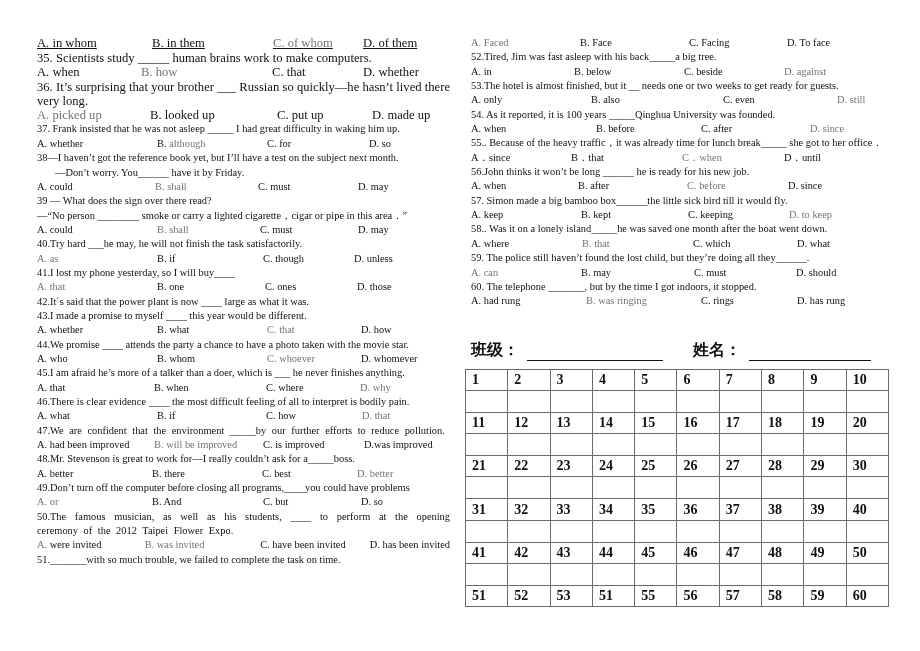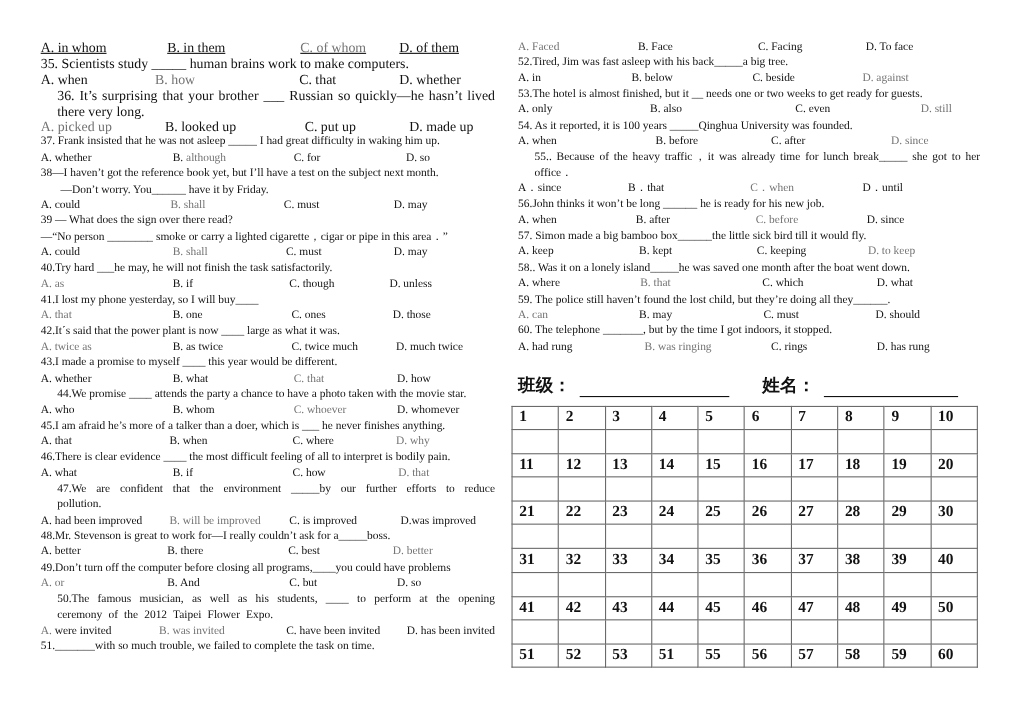--- a/index.html
+++ b/index.html
@@ -7,21 +7,21 @@
          font-family: "Liberation Serif", "DejaVu Serif", serif; color: #111; }
   .col { position: absolute; top: 36px; }
   #left { left: 37px; width: 413px; }
   #right { left: 471px; width: 420px; }
   .line { white-space: nowrap; position: relative; }
   .opts { display: flex; }
   .opt { white-space: nowrap; }
   .red { color: #737373; }
   .big { font-size: 12.6px; line-height: 14.3px; }
   .sm { font-size: 10.4px; line-height: 14.35px; }
-  .wrap { white-space: normal; text-align: justify; margin-left: 15px; }
+  .wrap { white-space: normal; text-align: justify; }
   .wrap.last-left { text-align-last: left; }
 
   .header-fields { position: absolute; left: 471px; top: 340px; width: 420px; height: 20px;
                    font-size: 16px; font-weight: bold; font-family: "DejaVu Sans", sans-serif; }
   .hf { position: absolute; top: 0; display: flex; align-items: flex-end; }
   .hf .lbl { white-space: nowrap; }
   .hf .blank { border-bottom: 1.2px solid #111; height: 15px; margin-left: 8px; }
 
   table.answers { position: absolute; left: 465px; top: 369px; width: 424px; height: 238px;
                   border-collapse: collapse; table-layout: fixed; }
@@ -86,26 +86,20 @@
     <span class="opt">D. unless</span>
   </div>
   <div class="line sm">41.I lost my phone yesterday, so I will buy____</div>
   <div class="opts sm">
     <span class="opt red" style="width:120px">A. that</span>
     <span class="opt" style="width:108px">B. one</span>
     <span class="opt" style="width:92px">C. ones</span>
     <span class="opt">D. those</span>
   </div>
   <div class="line sm">42.It΄s said that the power plant is now  ____  large as what it was.</div>
-  <div class="opts sm">
-    <span class="opt red" style="width:120px">A. twice as</span>
-    <span class="opt" style="width:108px">B. as twice</span>
-    <span class="opt" style="width:95px">C. twice much</span>
-    <span class="opt">D. much twice</span>
-  </div>
   <div class="line sm">43.I made a promise to myself ____ this year would be different.</div>
   <div class="opts sm">
     <span class="opt" style="width:120px">A. whether</span>
     <span class="opt" style="width:110px">B. what</span>
     <span class="opt red" style="width:94px">C. that</span>
     <span class="opt">D. how</span>
   </div>
   <div class="sm wrap last-left">44.We promise ____ attends the party a chance to have a photo taken with the movie star.</div>
   <div class="opts sm">
     <span class="opt" style="width:120px">A. who</span>

